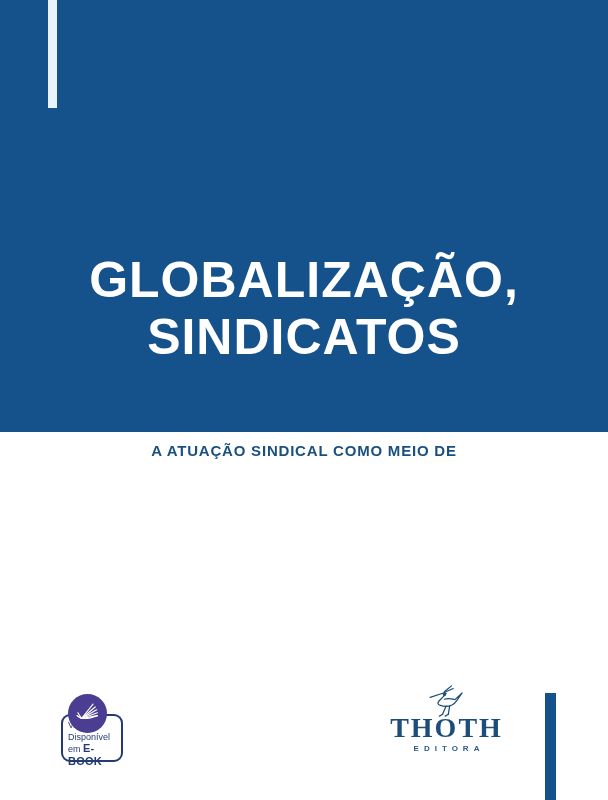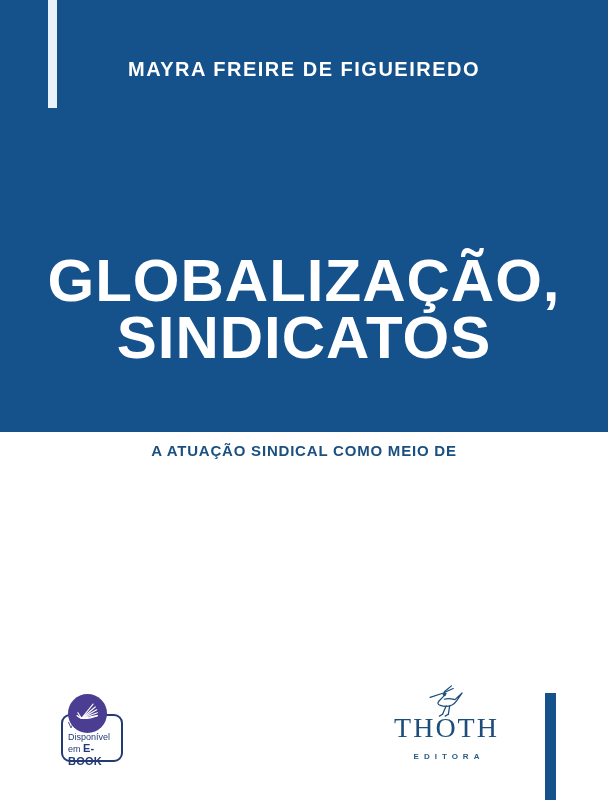--- a/index.html
+++ b/index.html
@@ -37,21 +37,21 @@
     font-size: 20px;
     font-weight: 800;
     letter-spacing: 1.5px;
   }
   .title {
     position: absolute;
     left: 0; top: 252px;
     width: 608px;
     text-align: center;
     color: #ffffff;
-    font-size: 60px;
+    font-size: 50px;
     font-weight: 800;
     line-height: 57px;
     letter-spacing: 1px;
   }
   
   .subtitle {
     position: absolute;
     left: 0; top: 440px;
     width: 608px;
     text-align: center;
@@ -96,27 +96,27 @@
   .publisher {
     position: absolute;
     left: 379px; top: 685px;
     width: 135px;
     text-align: center;
   }
   .publisher .bird { height: 32px; display: block; margin: 0 auto -2px auto; }
   .publisher-name {
     font-family: "Liberation Serif", serif;
     font-size: 28px;
-    font-weight: 400;
+    font-weight: 700;
     letter-spacing: 2px;
     color: #1d4e7b;
     line-height: 26px;
   }
   .publisher-sub {
-    margin-top: 11px;
+    margin-top: 3px;
     font-size: 8px;
     letter-spacing: 5px;
     padding-left: 5px; 
     color: #2a5d85;
     font-weight: 600;
   }
   
   .accent-bar-right {
     position: absolute;
     left: 545px; top: 693px;
@@ -124,21 +124,20 @@
     background: #15518b;
   }
 </style>
 </head>
 <body>
 
 <div id="cover">
 
   <div class="blue-field">
     <div class="accent-bar-left"></div>
-    <div class="author">MAYRA FREIRE DE FIGUEIREDO</div>
     <div class="title">
       <div>GLOBALIZAÇÃO,</div>
       <div>SINDICATOS</div>
     </div>
   </div>
 
   <div class="subtitle">
     <div>A ATUAÇÃO SINDICAL COMO MEIO DE</div>
   </div>
 

